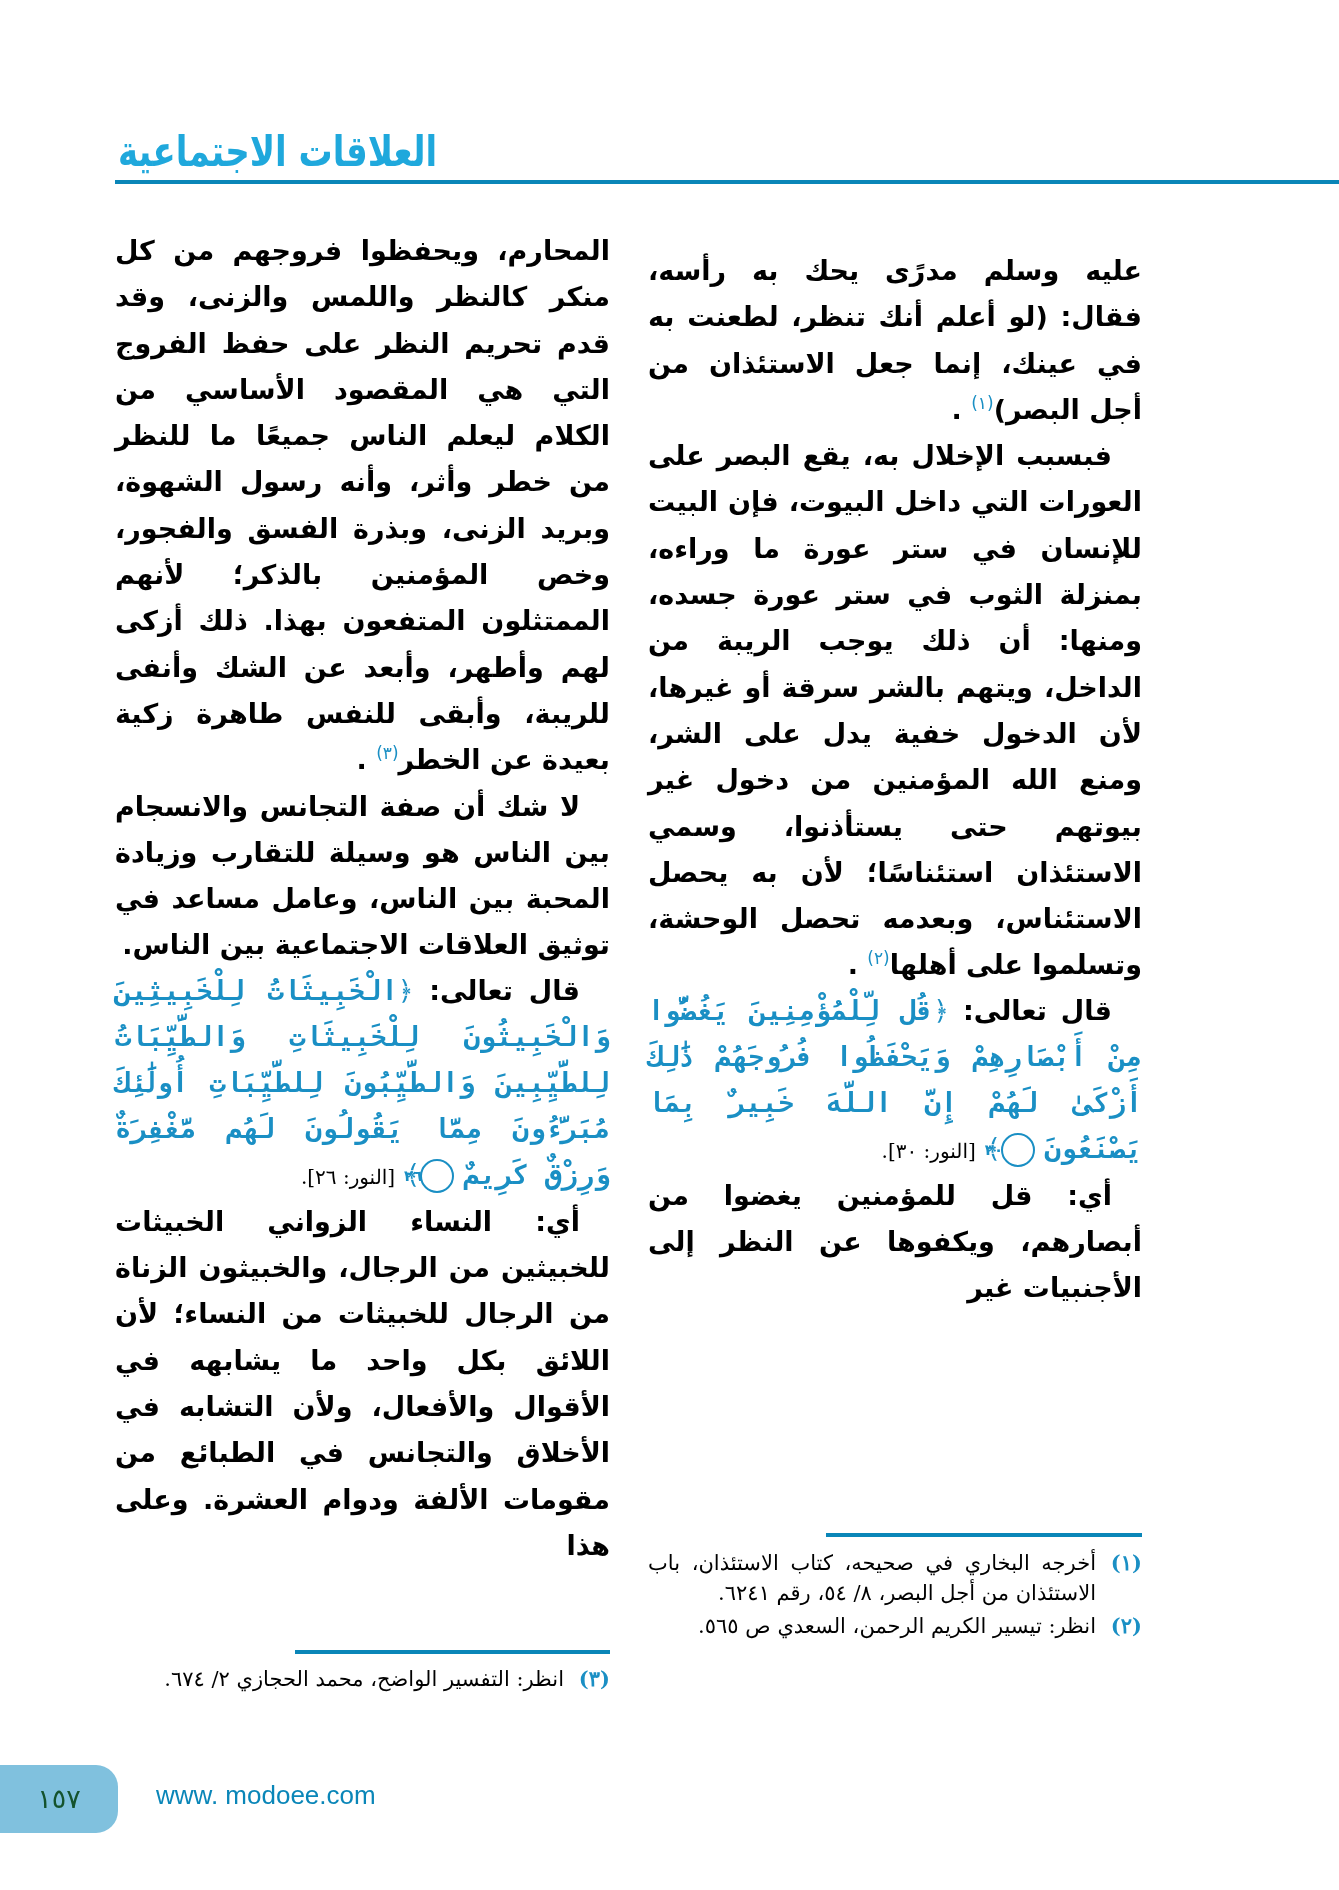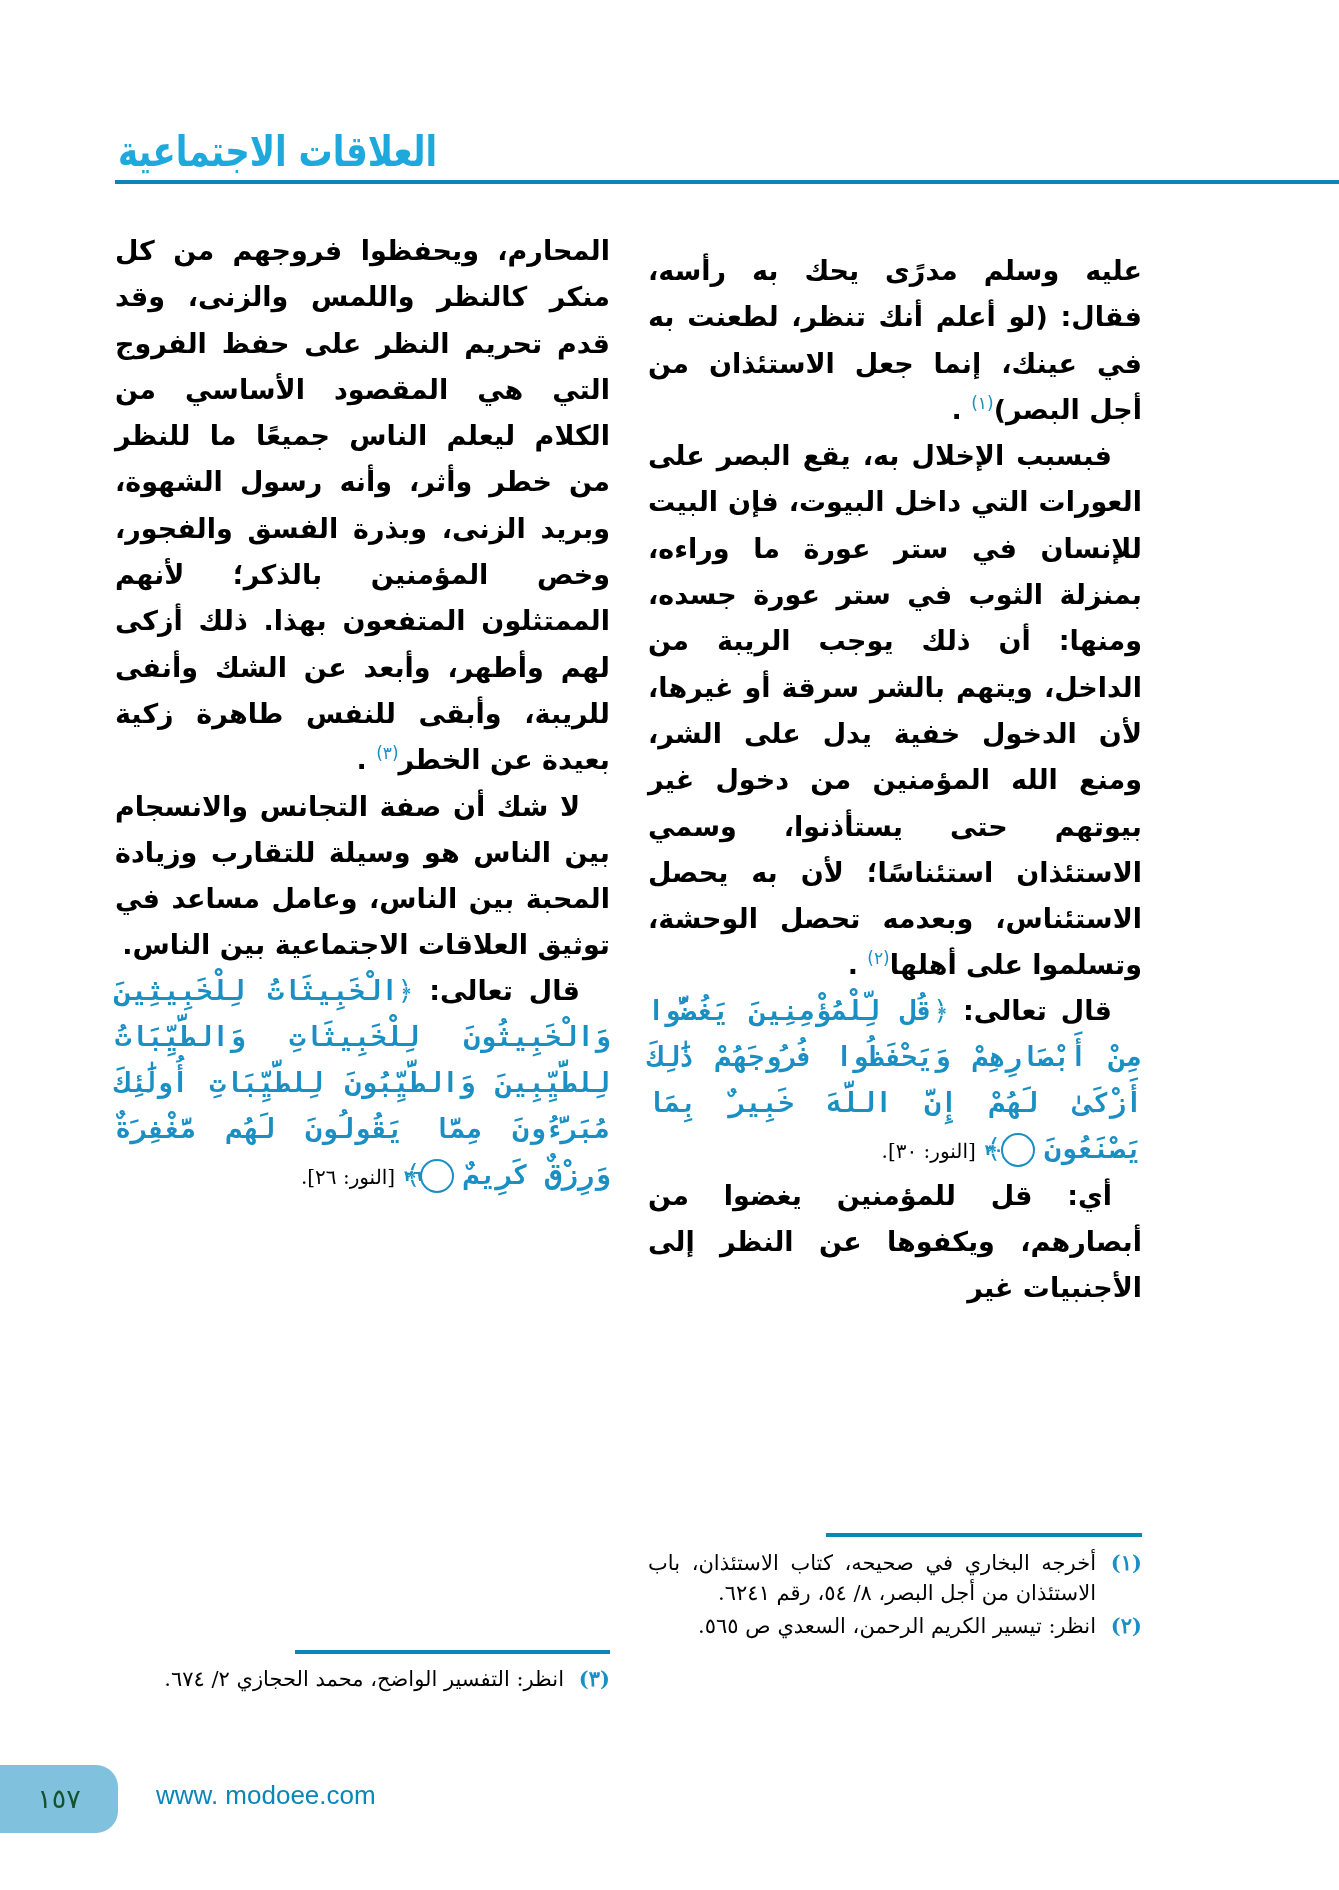--- a/index.html
+++ b/index.html
@@ -65,20 +65,21 @@
 
 <div class="column col-left">
   <p class="para"><span>المحارم، ويحفظوا فروجهم من كل منكر كالنظر واللمس والزنى، وقد قدم تحريم النظر على حفظ الفروج التي هي المقصود الأساسي من الكلام ليعلم الناس جميعًا ما للنظر من خطر وأثر، وأنه رسول الشهوة، وبريد الزنى، وبذرة الفسق والفجور، وخص المؤمنين بالذكر؛ لأنهم الممتثلون المتفعون بهذا. ذلك أزكى لهم وأطهر، وأبعد عن الشك وأنفى للريبة، وأبقى للنفس طاهرة زكية بعيدة عن الخطر</span><span class="fn-ref">(٣)</span> <span>.</span></p>
   <p class="para indent">لا شك أن صفة التجانس والانسجام بين الناس هو وسيلة للتقارب وزيادة المحبة بين الناس، وعامل مساعد في توثيق العلاقات الاجتماعية بين الناس.</p>
   <p class="quran indent">
     <span class="intro">قال تعالى:</span>
     <span class="bracket">﴿</span><span class="verse">الْخَبِيثَاتُ لِلْخَبِيثِينَ وَالْخَبِيثُونَ لِلْخَبِيثَاتِ وَالطَّيِّبَاتُ لِلطَّيِّبِينَ وَالطَّيِّبُونَ لِلطَّيِّبَاتِ أُولَٰئِكَ مُبَرَّءُونَ مِمَّا يَقُولُونَ لَهُم مَّغْفِرَةٌ وَرِزْقٌ كَرِيمٌ</span>
     <span class="ayah-num">٢٦</span><span class="bracket">﴾</span>
     <span class="ref">[النور: ٢٦].</span>
   </p>
+  <p class="para indent">أي: النساء الزواني الخبيثات للخبيثين من الرجال، والخبيثون الزناة من الرجال للخبيثات من النساء؛ لأن اللائق بكل واحد ما يشابهه في الأقوال والأفعال، ولأن التشابه في الأخلاق والتجانس في الطبائع من مقومات الألفة ودوام العشرة. وعلى هذا</p>
 </div>
 
 <div class="fn-rule fn-rule-right"></div>
 <div class="footnotes fn-right">
   <p class="fn">
     <span class="fn-num">(١)</span>
     <span>أخرجه البخاري في صحيحه، كتاب الاستئذان، باب الاستئذان من أجل البصر، ٨/ ٥٤، رقم ٦٢٤١.</span>
   </p>
   <p class="fn">
     <span class="fn-num">(٢)</span>

